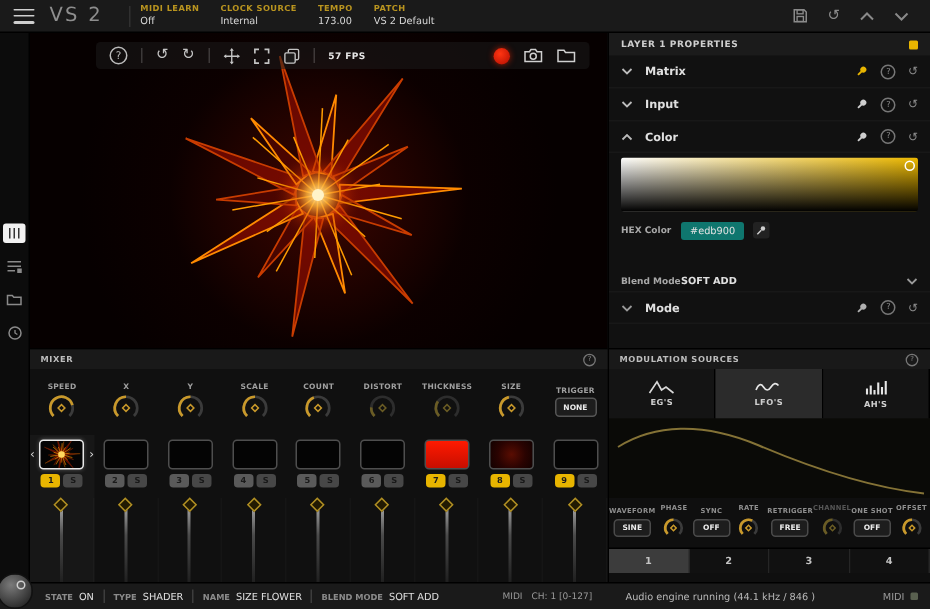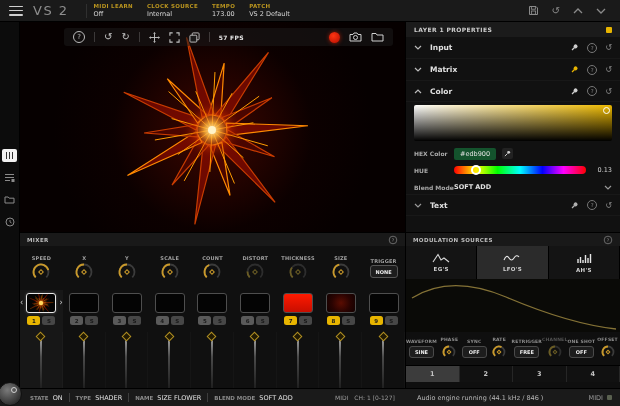--- a/index.html
+++ b/index.html
@@ -65,21 +65,21 @@
   .q-mini::after{content:"?";}
 
   #color-body{height:92px;border-bottom:1px solid rgba(255,255,255,.03);position:relative;}
   #gradbox{position:absolute;left:8px;right:8px;top:3px;height:36px;border-radius:2px;
            background:linear-gradient(to bottom, rgba(0,0,0,0), #000),
                       linear-gradient(to right, #ffffff, #edb900);}
   #grad-cursor{position:absolute;right:2px;top:2px;width:7px;height:7px;border:1.5px solid #fff;border-radius:50%;box-sizing:border-box;}
   .cb-row{position:absolute;left:8px;right:8px;display:flex;align-items:center;}
   .cb-lbl{font-size:6px;font-weight:bold;color:#a8a8a8;width:40px;}
   #hex-row{top:44px;height:15px;}
-  #hex-field{background:#14532d;border-radius:2px;padding:2px 6px;font-size:6.5px;color:#e2e2e2;}
+  #hex-field{background:#0f766e;border-radius:2px;padding:2px 6px;font-size:6.5px;color:#e2e2e2;}
   #eyedrop{margin-left:6px;width:11px;height:11px;background:#222;border-radius:2px;display:flex;align-items:center;justify-content:center;}
   #hue-row{top:61px;height:14px;}
   #hue-slider{position:relative;flex:1;height:8px;border-radius:4px;margin-right:8px;
       background:linear-gradient(to right,#f00,#ff0 17%,#0f0 33%,#0ff 50%,#00f 67%,#f0f 83%,#f00);}
   #hue-cursor{position:absolute;left:13%;top:-1px;width:10px;height:10px;border:2px solid #fff;border-radius:50%;box-sizing:border-box;background:rgba(255,220,0,.4);}
   #hue-val{font-size:6.5px;color:#cfcfcf;width:18px;text-align:right;}
   #blend-row{top:78px;height:14px;}
   #blend-val{font-size:6.5px;font-weight:bold;color:#e0e0e0;}
   #blend-chev{margin-left:auto;display:flex;}
 
@@ -307,45 +307,45 @@
       <span class="t">LAYER 1 PROPERTIES</span>
       <span id="lp-swatch"></span>
     </div>
 
     <div class="lp-row">
       <span class="chev">
         <svg width="8" height="5" viewBox="0 0 8 5">
             <polyline points="1,1 4,4 7,1" fill="none" stroke="#bbb" stroke-width="1.2"></polyline>
           </svg>
         </span>
+      <span class="name">Matrix</span>
+      <span class="lp-icons">
+        <svg width="9" height="9" viewBox="0 0 9 9">
+          <g transform="rotate(45 4.5 4.5)">
+              <circle cx="4.5" cy="3" r="2" fill="#e8b500"></circle>
+              <path d="M4.5 4.5 V8" stroke="#e8b500" stroke-width="1.2"></path>
+            </g>
+          </svg>
+        <span class="q-mini"></span>
+        <span class="gi-reset"></span>
+      </span>
+    </div>
+
+    <div class="lp-row">
+      <span class="chev">
+        <svg width="8" height="5" viewBox="0 0 8 5">
+            <polyline points="1,1 4,4 7,1" fill="none" stroke="#bbb" stroke-width="1.2"></polyline>
+          </svg>
+        </span>
       <span class="name">Input</span>
       <span class="lp-icons">
         <svg width="9" height="9" viewBox="0 0 9 9">
           <g transform="rotate(45 4.5 4.5)">
               <circle cx="4.5" cy="3" r="2" fill="#cfcfcf"></circle>
               <path d="M4.5 4.5 V8" stroke="#cfcfcf" stroke-width="1.2"></path>
-            </g>
-          </svg>
-        <span class="q-mini"></span>
-        <span class="gi-reset"></span>
-      </span>
-    </div>
-
-    <div class="lp-row">
-      <span class="chev">
-        <svg width="8" height="5" viewBox="0 0 8 5">
-            <polyline points="1,1 4,4 7,1" fill="none" stroke="#bbb" stroke-width="1.2"></polyline>
-          </svg>
-        </span>
-      <span class="name">Matrix</span>
-      <span class="lp-icons">
-        <svg width="9" height="9" viewBox="0 0 9 9">
-          <g transform="rotate(45 4.5 4.5)">
-              <circle cx="4.5" cy="3" r="2" fill="#e8b500"></circle>
-              <path d="M4.5 4.5 V8" stroke="#e8b500" stroke-width="1.2"></path>
             </g>
           </svg>
         <span class="q-mini"></span>
         <span class="gi-reset"></span>
       </span>
     </div>
 
     <div class="lp-row" style="height:20px">
       <span class="chev">
         <svg width="8" height="5" viewBox="0 0 8 5">
@@ -372,45 +372,38 @@
       <div class="cb-row" id="hex-row">
         <span class="cb-lbl">HEX Color</span>
         <span id="hex-field">#edb900</span>
         <span id="eyedrop">
           <svg width="7" height="7" viewBox="0 0 8 8">
               <path d="M1 7 L4 4" stroke="#cfcfcf" stroke-width="1.1"></path>
               <circle cx="5.3" cy="2.7" r="1.7" fill="#cfcfcf"></circle>
             </svg>
         </span>
       </div>
-      <div class="cb-row" id="hue-row">
-        <span class="cb-lbl">HUE</span>
-        <span id="hue-slider">
-          <span id="hue-cursor"></span>
-        </span>
-        <span id="hue-val">0.13</span>
-      </div>
       <div class="cb-row" id="blend-row">
         <span class="cb-lbl">Blend Mode</span>
         <span id="blend-val">SOFT ADD</span>
         <span id="blend-chev">
           <svg width="8" height="5" viewBox="0 0 8 5">
               <polyline points="1,1 4,4 7,1" fill="none" stroke="#999" stroke-width="1.2"></polyline>
             </svg>
           </span>
       </div>
     </div>
 
     <div class="lp-row" style="height:20px">
       <span class="chev">
         <svg width="8" height="5" viewBox="0 0 8 5">
             <polyline points="1,1 4,4 7,1" fill="none" stroke="#999" stroke-width="1.2"></polyline>
           </svg>
         </span>
-      <span class="name">Text</span>
+      <span class="name">Mode</span>
       <span class="lp-icons">
         <svg width="9" height="9" viewBox="0 0 9 9">
           <g transform="rotate(45 4.5 4.5)">
               <circle cx="4.5" cy="3" r="2" fill="#b0b0b0"></circle>
               <path d="M4.5 4.5 V8" stroke="#b0b0b0" stroke-width="1.2"></path>
             </g>
           </svg>
         <span class="q-mini"></span>
         <span class="gi-reset"></span>
       </span>

